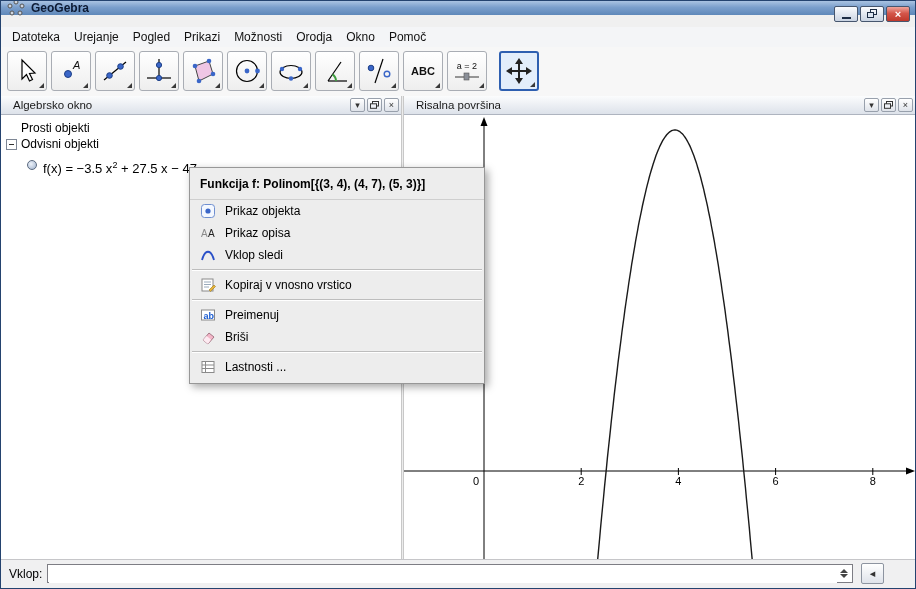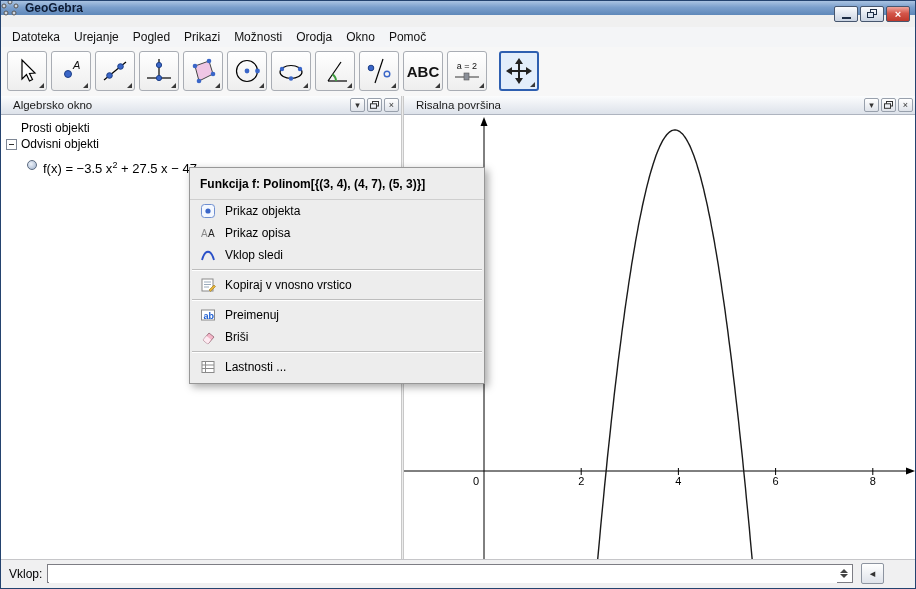--- a/index.html
+++ b/index.html
@@ -1,21 +1,21 @@
 <!DOCTYPE html>
 <html><head>
 <meta charset="utf-8">
 <style>
   html,body{margin:0;padding:0;background:#6b6b6b;font-family:"Liberation Sans",sans-serif;}
   .win{position:relative;width:916px;height:589px;background:#f0f0f0;border:1px solid #24436f;box-sizing:border-box;overflow:hidden;}
 
   
   .titlebar{position:absolute;left:0;top:0;right:0;height:14px;
     background:linear-gradient(180deg,#aac3e2 0%,#7b9fcc 45%,#5f88b9 100%);
-    display:flex;align-items:center;box-sizing:border-box;}
+    display:flex;align-items:center;padding-left:6px;box-sizing:border-box;}
   .app-icon{width:18px;height:18px;display:inline-block;}
   .win-title{font-size:12px;font-weight:bold;color:#0c1a33;margin-left:6px;}
   .winbtns{position:absolute;right:5px;top:5px;display:flex;gap:2px;}
   .wbtn{width:24px;height:16px;border:1px solid #46566e;border-radius:2px;
     background:linear-gradient(#fbfcfe,#c9d3e2);font-size:11px;line-height:14px;
     text-align:center;color:#1c2c44;box-sizing:border-box;display:flex;align-items:center;justify-content:center;}
   .wbtn.close{background:linear-gradient(#f0a59c,#d4564a 45%,#bf382b);color:#fff;font-weight:bold;}
   .min-glyph{display:block;width:9px;height:2px;background:#1c2c44;margin-top:7px;}
 
   
@@ -23,21 +23,21 @@
     border-bottom:1px solid #d8d9dc;display:flex;align-items:center;padding-left:4px;font-size:12px;}
   .menu-item{padding:2px 7px;color:#111;}
 
   
   .toolbar{position:absolute;top:46px;left:0;right:0;height:49px;background:#f7f7f7;border-bottom:1px solid #bdbdbd;}
   .tools{position:absolute;left:6px;top:4px;display:flex;}
   .tbtn{box-sizing:border-box;width:40px;height:40px;margin-right:4px;border:1px solid #a9adb4;border-radius:3px;
     background:linear-gradient(#ffffff,#eeeeee);position:relative;display:flex;align-items:center;justify-content:center;}
   .tbtn.selected{border:2px solid #2e5fb0;background:#e3eefb;margin-left:8px;}
   .corner{position:absolute;right:2px;bottom:2px;width:0;height:0;border-left:5px solid transparent;border-bottom:5px solid #3a3a3a;}
-  .abc-label{font-weight:bold;font-size:15px;color:#111;}
+  .abc-label{font-weight:bold;font-size:11px;color:#111;}
   .slider-inner{display:flex;flex-direction:column;align-items:center;}
   .slider-label{font-size:9px;color:#111;margin-bottom:1px;}
   .help{position:absolute;left:566px;top:57px;width:316px;font-size:12px;line-height:15px;color:#000;}
   .history{position:absolute;right:6px;top:51px;display:flex;flex-direction:column;gap:2px;}
   .hbtn{width:26px;height:19px;text-align:center;font-size:16px;line-height:18px;border-radius:3px;}
   .hbtn.undo{color:#cf9a12;}
   .hbtn.redo{color:#93a7bd;}
 
   
   .panel-header{position:absolute;left:0;right:0;top:0;height:19px;

